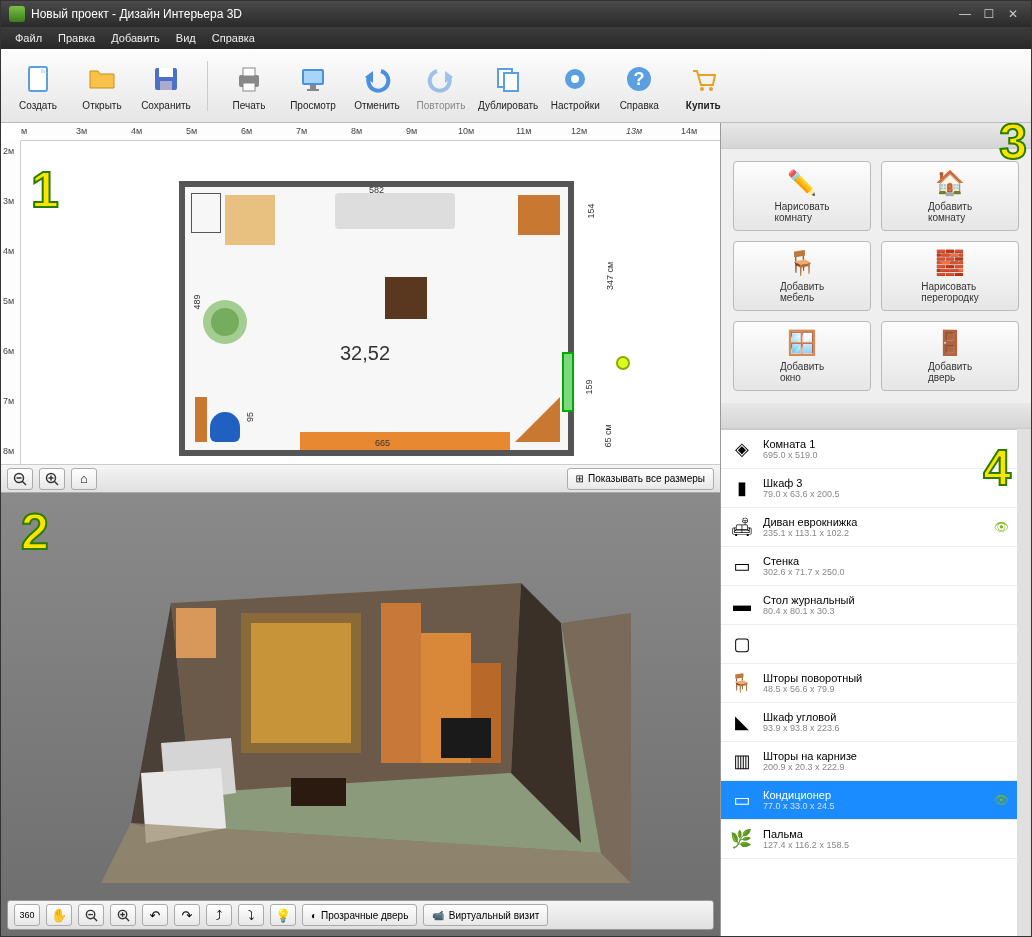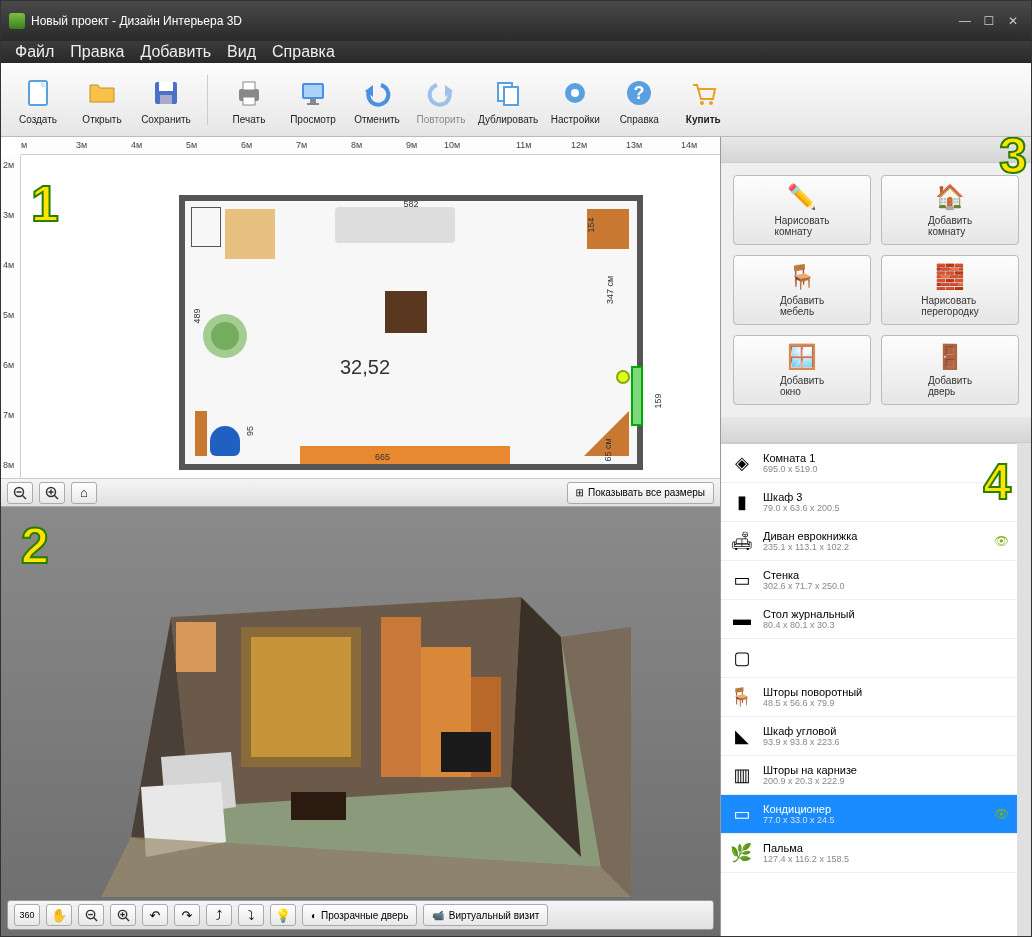--- a/index.html
+++ b/index.html
@@ -1,37 +1,37 @@
 <!DOCTYPE html>
 <html><head>
 <meta charset="utf-8">
 <style>
 * { margin: 0; padding: 0; box-sizing: border-box; font-family: Tahoma, Arial, sans-serif; }
 body { background: #000; display: flex; align-items: center; justify-content: center; min-height: 100vh; }
 .window { width: 1032px; height: 937px; background: #e8e8e8; border: 1px solid #333; display: flex; flex-direction: column; }
-.titlebar { background: linear-gradient(#4a4a4a,#2a2a2a); color: #fff; height: 40px; display: flex; align-items: center; padding: 0 8px; font-size: 12px; }
+.titlebar { background: linear-gradient(#4a4a4a,#2a2a2a); color: #fff; height: 26px; display: flex; align-items: center; padding: 0 8px; font-size: 12px; }
 .titlebar .app-icon { width: 16px; height: 16px; background: linear-gradient(#7ac142,#3a7d1e); border-radius: 3px; margin-right: 6px; }
 .titlebar .spacer { flex: 1; }
 .win-btn { width: 20px; height: 16px; margin-left: 4px; display: flex; align-items: center; justify-content: center; font-size: 12px; color: #ccc; }
-.menubar { background: linear-gradient(#3c3c3c,#282828); color: #eee; height: 22px; display: flex; align-items: center; padding: 0 6px; font-size: 16px; }
+.menubar { background: linear-gradient(#3c3c3c,#282828); color: #eee; height: 22px; display: flex; align-items: center; padding: 0 6px; font-size: 11px; }
 .menubar span { padding: 0 8px; cursor: pointer; }
 .toolbar { background: linear-gradient(#fdfdfd,#e6e6e6); height: 74px; border-bottom: 1px solid #bbb; display: flex; align-items: center; padding: 0 10px; gap: 10px; }
 .tool-btn { display: flex; flex-direction: column; align-items: center; font-size: 10px; color: #222; cursor: pointer; min-width: 54px; }
 .tool-btn .icon { width: 36px; height: 36px; margin-bottom: 3px; display: flex; align-items: center; justify-content: center; }
 .tool-sep { width: 1px; height: 50px; background: #ccc; margin: 0 4px; }
 .disabled { opacity: 0.5; }
 .content { flex: 1; display: flex; overflow: hidden; }
 .left { flex: 1; display: flex; flex-direction: column; border-right: 1px solid #999; }
 .plan-area { height: 370px; background: #fff; position: relative; border-bottom: 1px solid #aaa; }
 .ruler-h { position: absolute; top: 0; left: 20px; right: 0; height: 18px; background: #fdfdfd; border-bottom: 1px solid #ccc; font-size: 9px; color: #444; }
 .ruler-h .tick { position: absolute; top: 3px; }
 .ruler-v { position: absolute; top: 18px; left: 0; width: 20px; bottom: 28px; background: #fdfdfd; border-right: 1px solid #ccc; font-size: 9px; color: #444; }
 .ruler-v .tick { position: absolute; left: 2px; }
 .plan-canvas { position: absolute; top: 18px; left: 20px; right: 0; bottom: 28px; background: #fff; }
-.room { position: absolute; left: 158px; top: 40px; width: 464px; height: 275px; border: 6px solid #555; background: #f7f7f7; padding-left: 36px; }
+.room { position: absolute; left: 158px; top: 40px; width: 395px; height: 275px; border: 6px solid #555; background: #f7f7f7; padding-left: 36px; }
 .dim { position: absolute; font-size: 9px; color: #333; }
 .plan-tools { position: absolute; bottom: 0; left: 0; right: 0; height: 28px; background: linear-gradient(#f5f5f5,#e0e0e0); border-top: 1px solid #ccc; display: flex; align-items: center; padding: 0 6px; gap: 6px; }
 .icon-btn { width: 26px; height: 22px; border: 1px solid #aaa; background: linear-gradient(#fff,#e8e8e8); border-radius: 3px; display: flex; align-items: center; justify-content: center; font-size: 13px; cursor: pointer; }
 .show-dim-btn { margin-left: auto; padding: 0 8px; height: 22px; border: 1px solid #aaa; background: linear-gradient(#fff,#e8e8e8); border-radius: 3px; font-size: 10px; display: flex; align-items: center; gap: 4px; cursor: pointer; }
 .view3d { flex: 1; background: linear-gradient(#8a8a8a,#6d6d6d); position: relative; overflow: hidden; }
 .view3d-room { position: absolute; left: 90px; top: 50px; width: 550px; height: 340px; }
 .view3d-tools { position: absolute; bottom: 6px; left: 6px; right: 6px; height: 30px; background: linear-gradient(#f5f5f5,#e0e0e0); border: 1px solid #999; border-radius: 3px; display: flex; align-items: center; padding: 0 6px; gap: 6px; }
 .view3d-tools .txt-btn { padding: 0 8px; height: 22px; border: 1px solid #aaa; background: linear-gradient(#fff,#e8e8e8); border-radius: 3px; font-size: 10px; display: flex; align-items: center; gap: 4px; cursor: pointer; }
 .right { width: 310px; background: #f5f5f5; display: flex; flex-direction: column; }
 .tabs { display: flex; background: #e8e8e8; border-bottom: 1px solid #ccc; }
@@ -187,24 +187,24 @@
       <div class="plan-area">
         <div class="ruler-h" id="ruler-h">
             <div class="tick" style="left: 0px;">м</div>
             <div class="tick" style="left: 55px;">3м</div>
             <div class="tick" style="left: 110px;">4м</div>
             <div class="tick" style="left: 165px;">5м</div>
             <div class="tick" style="left: 220px;">6м</div>
             <div class="tick" style="left: 275px;">7м</div>
             <div class="tick" style="left: 330px;">8м</div>
             <div class="tick" style="left: 385px;">9м</div>
-            <div class="tick" style="left: 423px;">10м</div>
+            <div class="tick" style="left: 437px;">10м</div>
             <div class="tick" style="left: 495px;">11м</div>
             <div class="tick" style="left: 550px;">12м</div>
-            <div class="tick" style="left: 605px;">13м</div>
+            <div class="tick" style="left: 605px; font-style: italic;">13м</div>
             <div class="tick" style="left: 660px;">14м</div>
           </div>
         <div class="ruler-v" id="ruler-v">
             <div class="tick" style="top: 5px;">2м</div>
             <div class="tick" style="top: 55px;">3м</div>
             <div class="tick" style="top: 105px;">4м</div>
             <div class="tick" style="top: 155px;">5м</div>
             <div class="tick" style="top: 205px;">6м</div>
             <div class="tick" style="top: 255px;">7м</div>
             <div class="tick" style="top: 305px;">8м</div>

